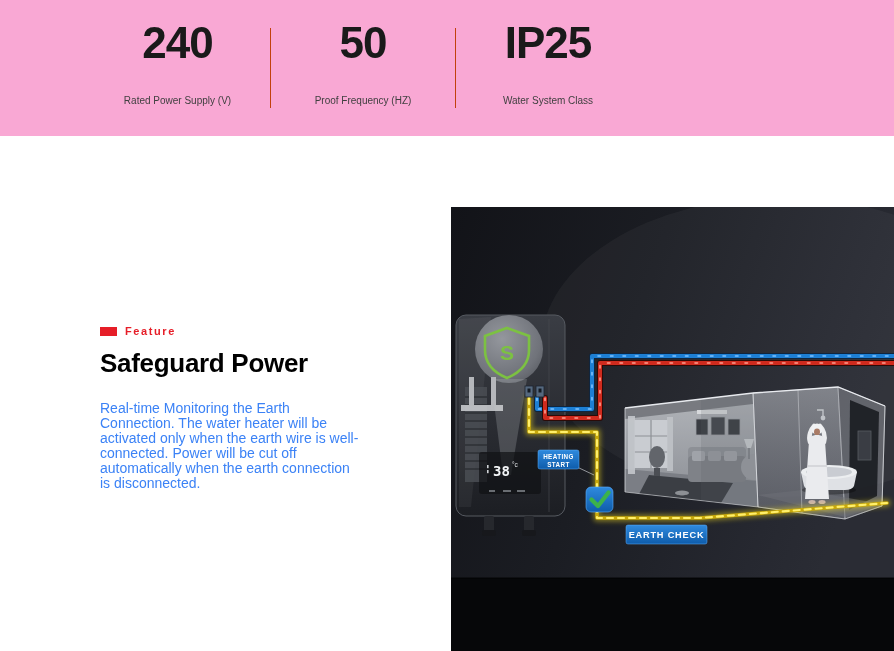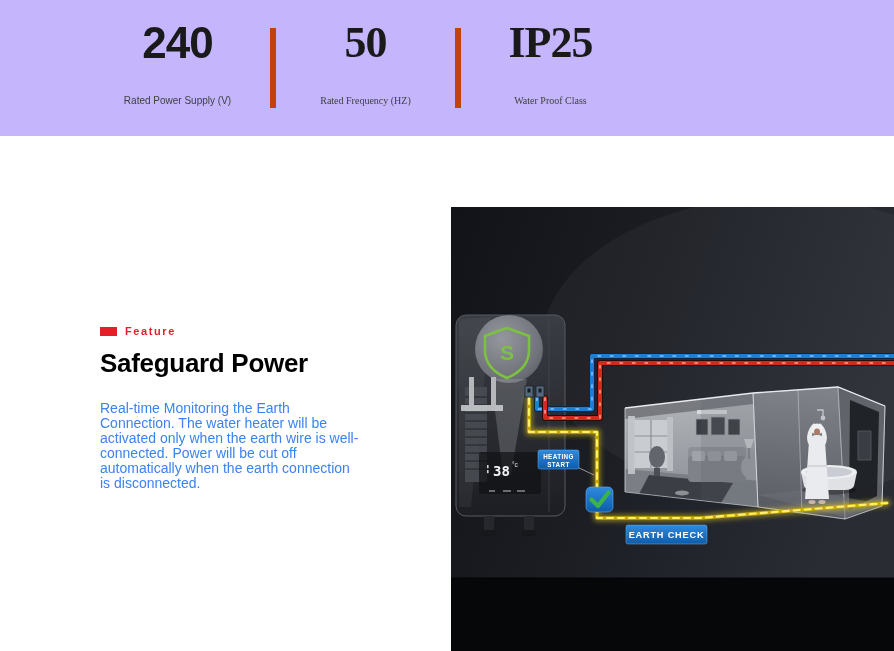--- a/index.html
+++ b/index.html
@@ -1,24 +1,24 @@
 <!DOCTYPE html>
 <html><head>
 <meta charset="utf-8">
 <style>
   html,body{margin:0;padding:0;}
   body{
     width:894px;height:651px;position:relative;background:#ffffff;
     font-family:"Liberation Sans",sans-serif;overflow:hidden;
   }
   
-  .spec-bar{position:absolute;left:0;top:0;width:894px;height:136px;background:#c4b5fd;}
+  .spec-bar{position:absolute;left:0;top:0;width:894px;height:136px;background:#f9a8d4;}
   .spec-row{position:absolute;left:85px;top:28px;display:flex;height:80px;}
   .spec-col{width:185px;display:flex;flex-direction:column;align-items:center;justify-content:space-between;box-sizing:border-box;}
-  .spec-col + .spec-col{border-left:6px solid #c2410c;font-family:Liberation Serif, serif;}
+  .spec-col + .spec-col{border-left:1px solid #c2410c;}
   .spec-value{font-size:44px;font-weight:bold;color:#1a1a1a;letter-spacing:-1px;line-height:46px;margin-top:-8px;}
   .spec-label{font-size:10px;color:#3f3f3f;padding-bottom:2px;}
   
   .feature-block{position:absolute;left:100px;top:325px;width:300px;}
   .feature-tag{display:flex;align-items:center;gap:8px;}
   .feature-tag-swatch{width:17px;height:9px;background:#e61e28;}
   .feature-tag-label{color:#e61e28;font-size:11px;font-weight:bold;letter-spacing:1.6px;}
   .feature-title{margin:12px 0 0;font-size:26px;font-weight:bold;color:#000;letter-spacing:-0.3px;line-height:28px;}
   .feature-body{margin:24px 0 0;font-size:14px;line-height:15px;color:#3b82f6;white-space:pre-line;}
   
@@ -31,25 +31,25 @@
 <body>
 
 <div class="spec-bar">
   <div class="spec-row">
     <div class="spec-col">
       <div class="spec-value">240</div>
       <div class="spec-label">Rated Power Supply (V)</div>
     </div>
     <div class="spec-col">
       <div class="spec-value">50</div>
-      <div class="spec-label">Rated Frequency (HZ)</div>
+      <div class="spec-label">Proof Frequency (HZ)</div>
     </div>
     <div class="spec-col">
       <div class="spec-value">IP25</div>
-      <div class="spec-label">Water Proof Class</div>
+      <div class="spec-label">Water System Class</div>
     </div>
   </div>
 </div>
 
 <div class="feature-block">
   <div class="feature-tag">
     <span class="feature-tag-swatch"></span>
     <span class="feature-tag-label">Feature</span>
   </div>
   <h2 class="feature-title">Safeguard Power</h2>

